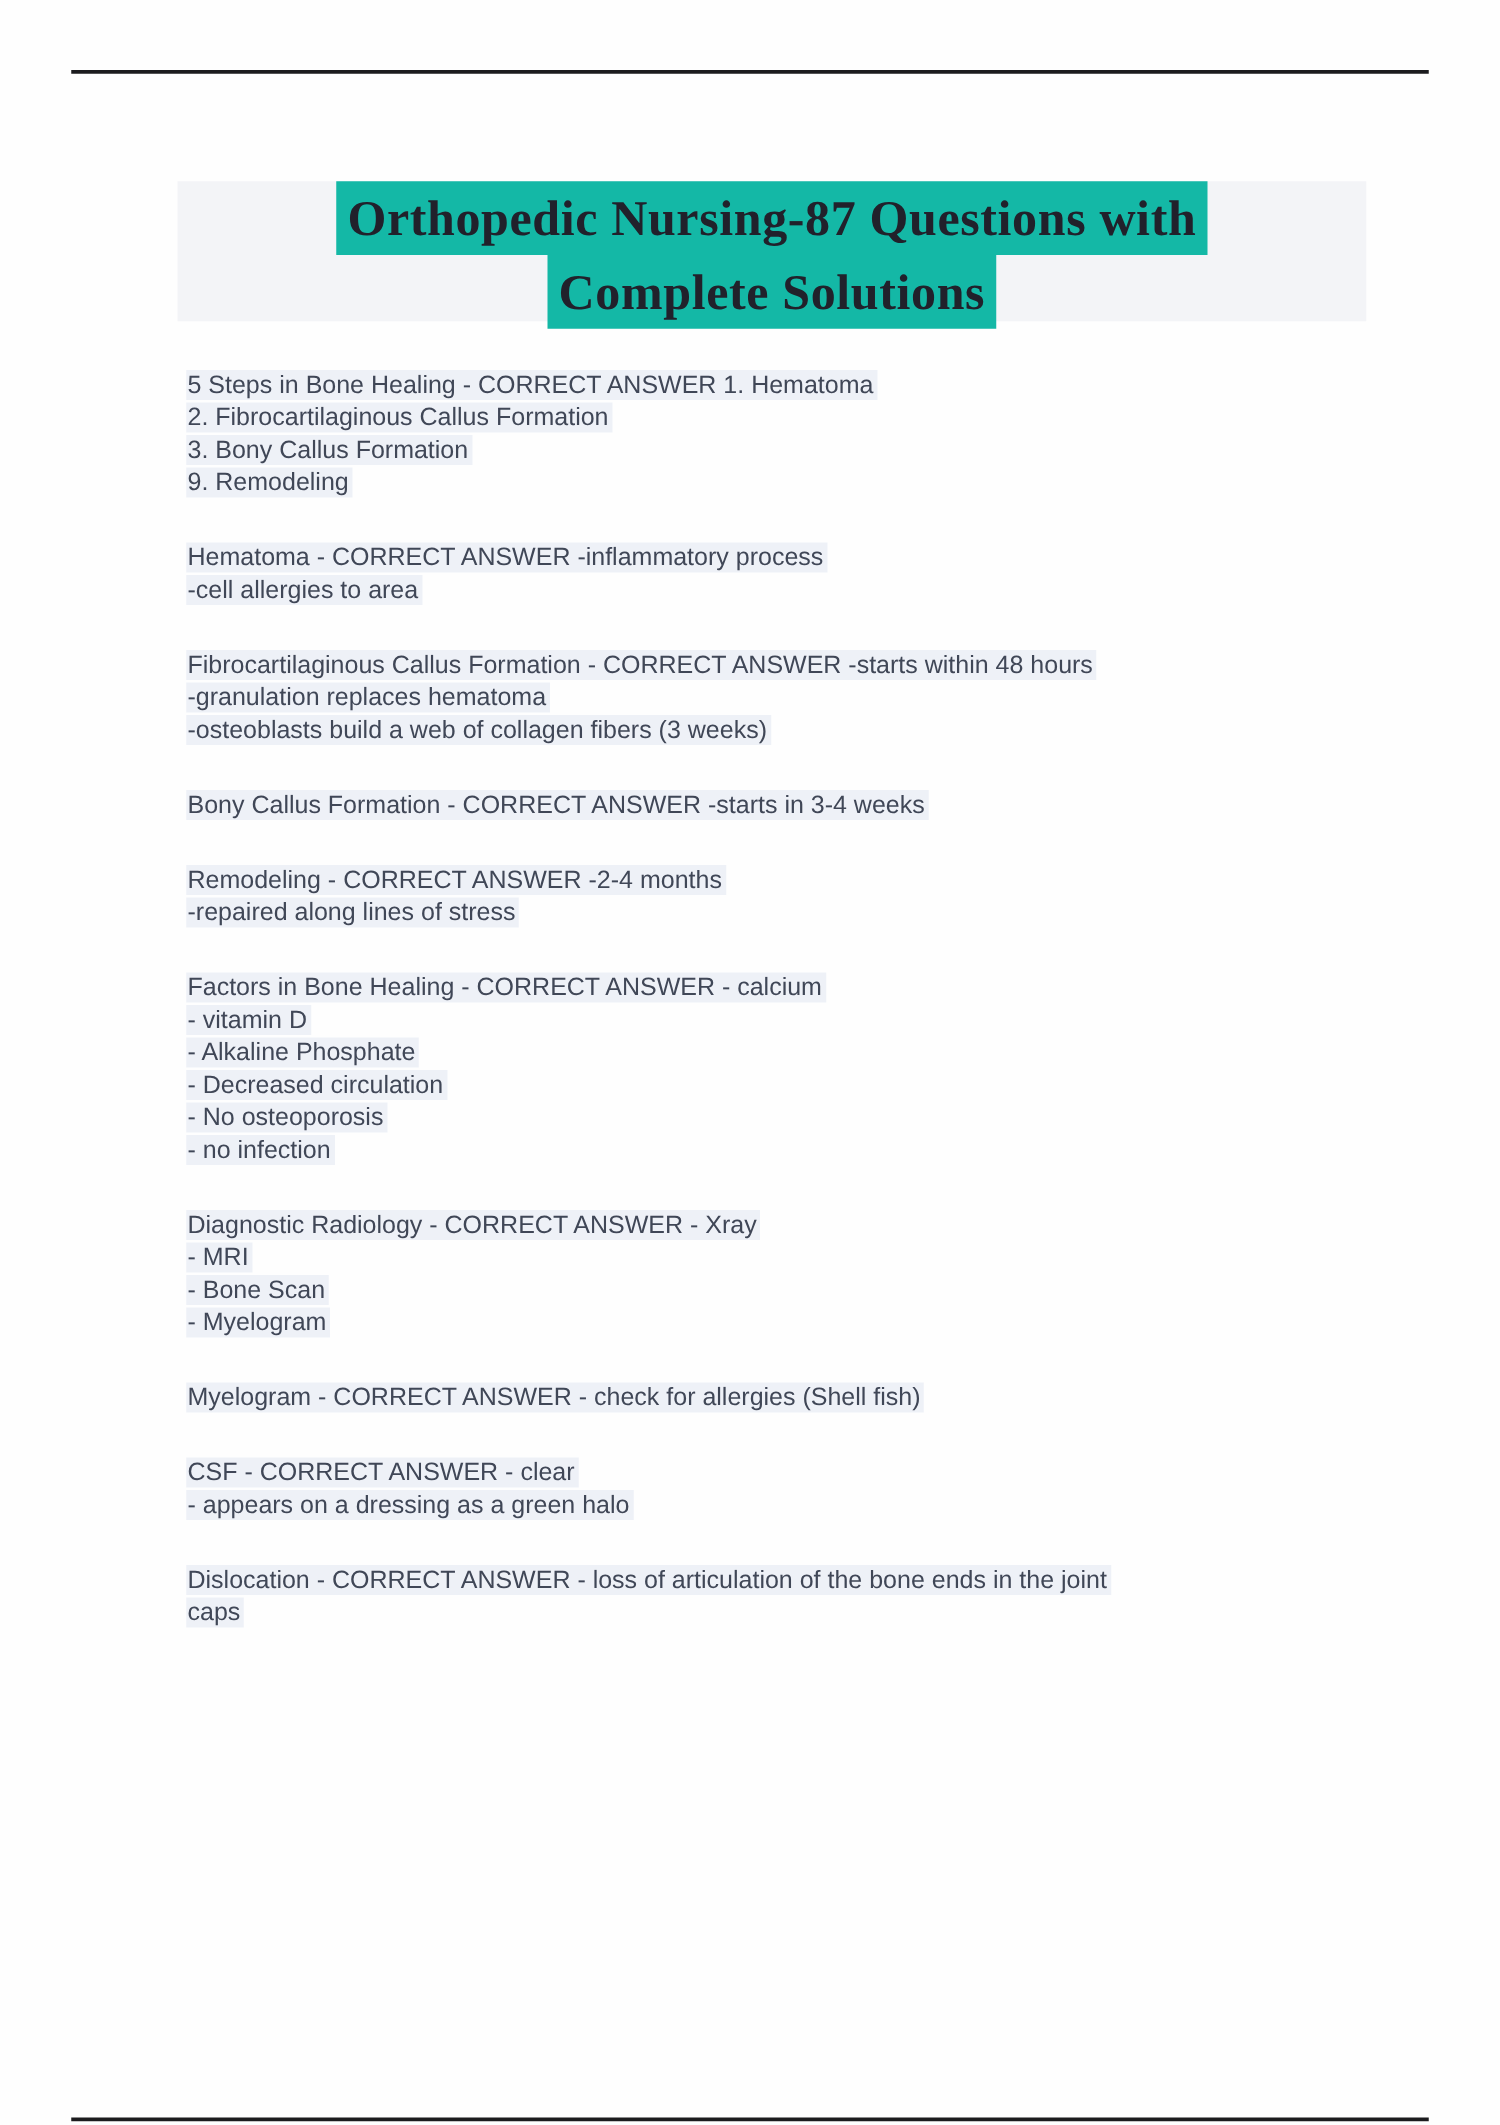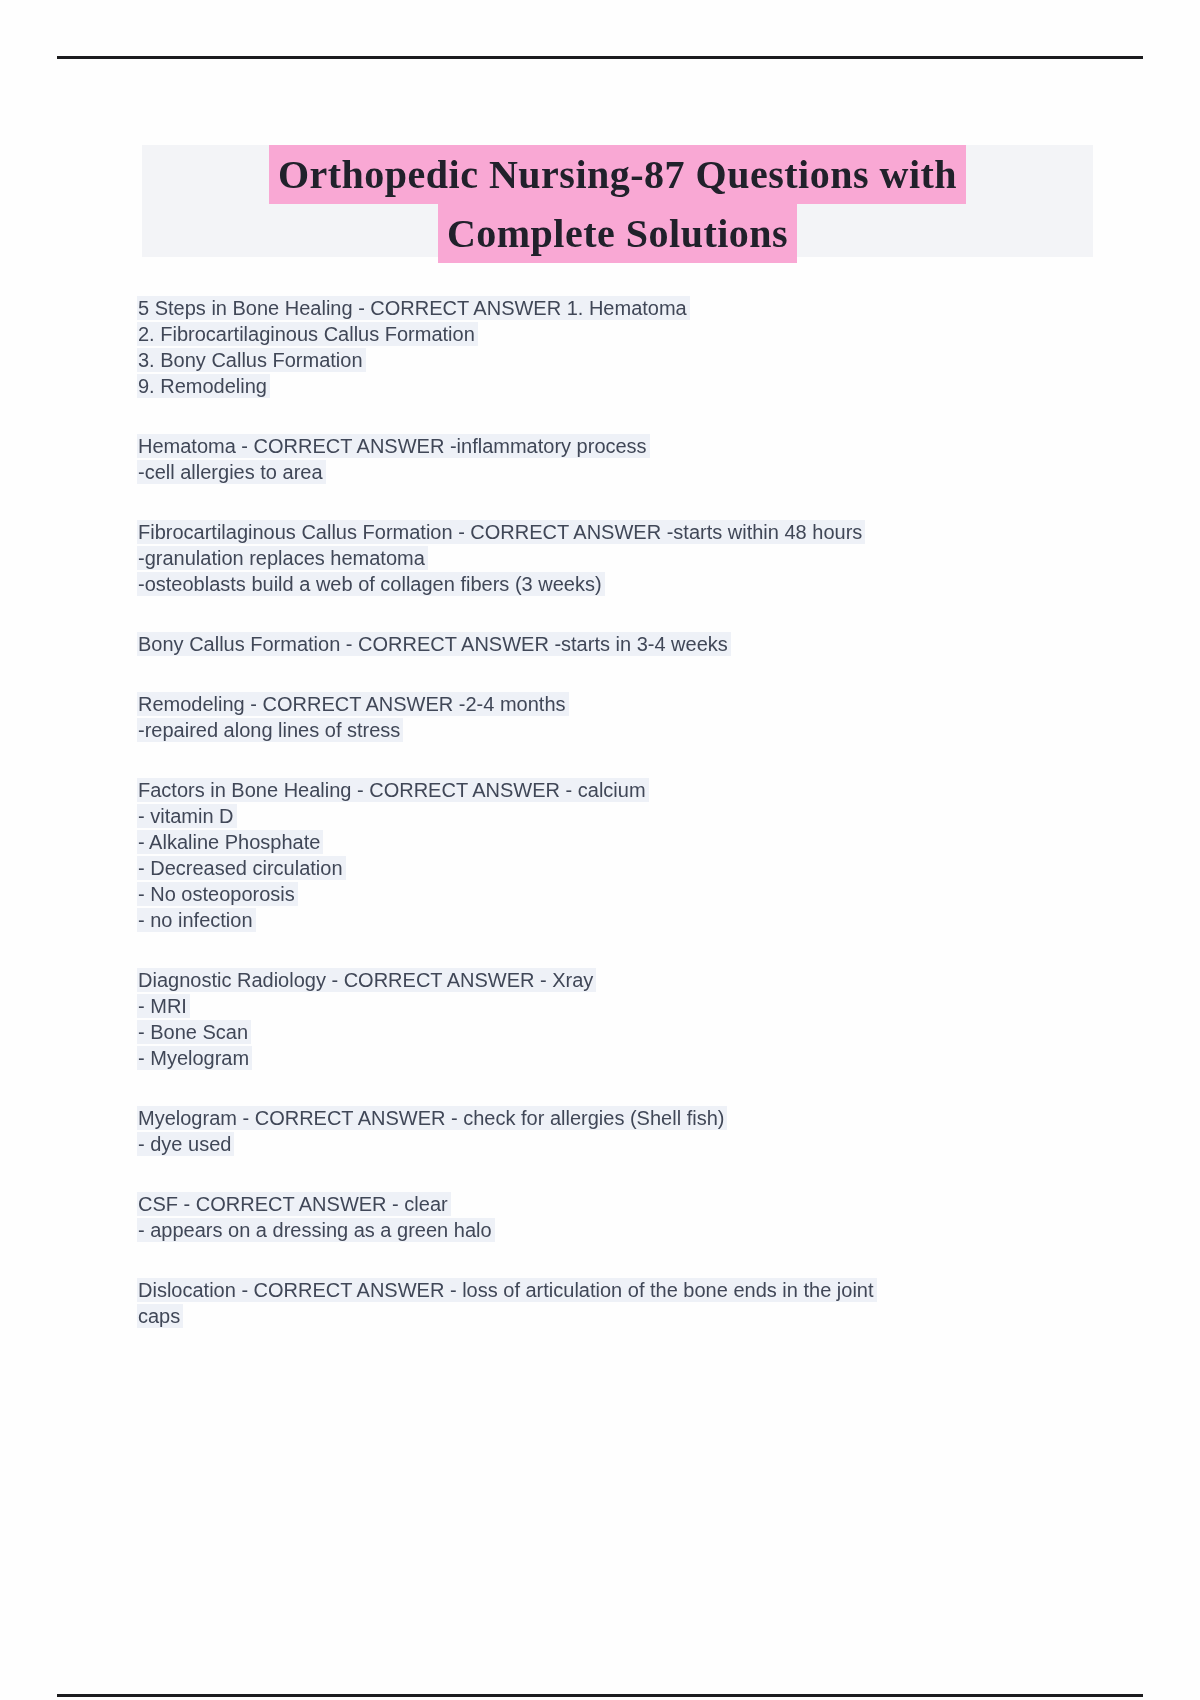--- a/index.html
+++ b/index.html
@@ -29,35 +29,35 @@
     text-align: center;
     font-family: "Liberation Serif", "DejaVu Serif", serif;
     font-weight: bold;
     font-size: 40px;
     line-height: 55px;
     color: #21212b;
     letter-spacing: 0.5px;
   }
   .title-line { display: block; }
   .yellow-hl {
-    background: #f9a8d4;
+    background: #14b8a6;
     padding: 2px 9px;
     display: inline-block;
   }
   .body-text {
     position: absolute;
     left: 137px;
     top: 295px;
     width: 1015px;
     font-family: "Liberation Sans", sans-serif;
     font-size: 20px;
     line-height: 26px;
     color: #404757;
   }
-  .qa-block { margin: 0 0 34px 0; }
+  .qa-block { margin: 0 0 34px 12px; }
   .qa-line { white-space: nowrap; height: 26px; }
   .qa-line > span {
     background: #eef1f7;
     padding: 1px 3px 1px 1px;
   }
 </style>
 </head>
 <body>
 
 <div class="page">
@@ -109,21 +109,20 @@
 
     <div class="qa-block">
       <div class="qa-line"><span>Diagnostic Radiology - CORRECT ANSWER - Xray</span></div>
       <div class="qa-line"><span>- MRI</span></div>
       <div class="qa-line"><span>- Bone Scan</span></div>
       <div class="qa-line"><span>- Myelogram</span></div>
     </div>
 
     <div class="qa-block">
       <div class="qa-line"><span>Myelogram - CORRECT ANSWER - check for allergies (Shell fish)</span></div>
-      <div class="qa-line"><span>- dye used</span></div>
     </div>
 
     <div class="qa-block">
       <div class="qa-line"><span>CSF - CORRECT ANSWER - clear</span></div>
       <div class="qa-line"><span>- appears on a dressing as a green halo</span></div>
     </div>
 
     <div class="qa-block">
       <div class="qa-line"><span>Dislocation - CORRECT ANSWER - loss of articulation of the bone ends in the joint</span></div>
       <div class="qa-line"><span>caps</span></div>

